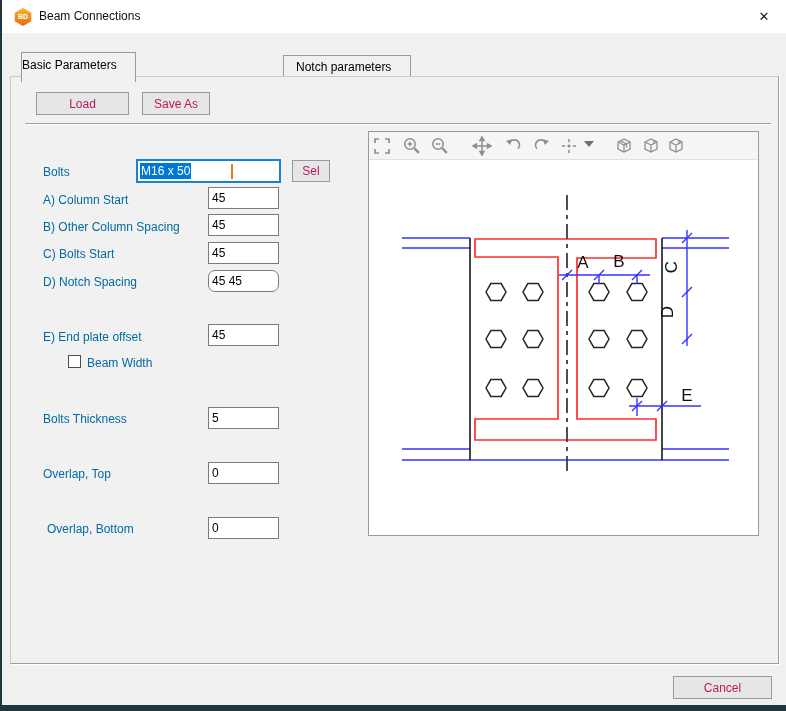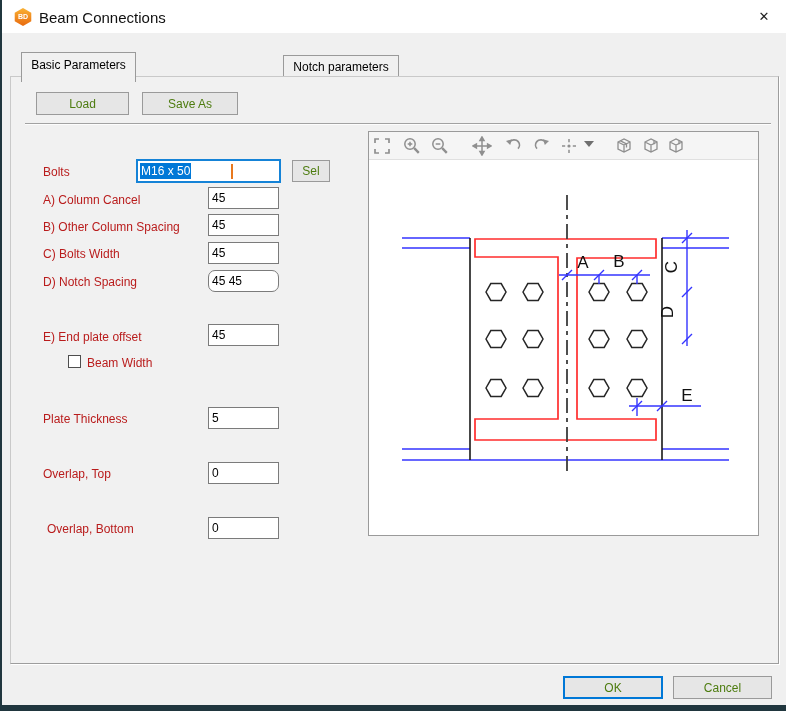--- a/index.html
+++ b/index.html
@@ -5,34 +5,34 @@
   html,body{margin:0;padding:0;}
   body{width:786px;height:711px;overflow:hidden;background:#20363e;
        font-family:"Liberation Sans",sans-serif;-webkit-font-smoothing:antialiased;}
   .screen{position:relative;width:786px;height:711px;}
   .window{position:absolute;left:2px;top:0;width:784px;height:705px;background:#f0f0f0;}
   .titlebar{position:absolute;left:0;top:0;width:100%;height:33px;background:#ffffff;}
   .app-icon{position:absolute;left:12px;top:8px;width:18px;height:18px;
     background:linear-gradient(180deg,#f9b234,#e8690e);
     clip-path:polygon(50% 0,96% 26%,96% 74%,50% 100%,4% 74%,4% 26%);
     color:#fff;font-size:7px;font-weight:bold;text-align:center;line-height:18px;}
-  .title-text{position:absolute;left:37px;top:9px;font-size:15px;color:#101010;}
+  .title-text{position:absolute;left:37px;top:9px;font-size:12px;color:#101010;}
   .close-btn{position:absolute;right:12px;top:7px;width:20px;height:20px;text-align:center;
     line-height:20px;font-size:13px;color:#222;}
   .tab{position:absolute;top:55px;height:20px;background:#f0f0f0;border:1px solid #9a9a9a;
-    border-bottom:none;font-size:12px;color:#000;text-align:center;padding-top:4px;box-sizing:content-box;}
+    border-bottom:none;font-size:12px;color:#000;padding-top:4px;box-sizing:content-box;}
   .tab.active{top:52px;height:24px;z-index:5;padding-top:5px;background:#f1f1f1;}
   .tabpage{position:absolute;left:8px;top:76px;width:769px;height:588px;background:#f1f1f1;
     border:1px solid #c9c9c9;border-right-color:#9d9d9d;border-bottom-color:#9d9d9d;
     box-shadow:1px 1px 0 #ffffff;box-sizing:border-box;}
   .btn{position:absolute;background:#e6e6e6;border:1px solid #9a9a9a;font-size:12px;
-    font-family:"Liberation Sans",sans-serif;color:#4d7c0f;text-align:center;box-sizing:border-box;}
+    font-family:"Liberation Sans",sans-serif;color:#be185d;text-align:center;box-sizing:border-box;}
   .separator{position:absolute;left:14px;top:46px;width:746px;height:0;
     border-top:1px solid #a2a2a2;border-bottom:1px solid #fdfdfd;}
-  .lbl{position:absolute;font-size:12px;color:#b91c1c;white-space:nowrap;}
+  .lbl{position:absolute;font-size:12px;color:#0369a1;white-space:nowrap;}
   .txt-input{position:absolute;width:71px;height:22px;border:1px solid #7b7b7b;background:#fff;
     font-size:12px;font-family:"Liberation Sans",sans-serif;color:#000;padding:0 3px;box-sizing:border-box;}
   .bolts-box{position:absolute;left:125px;top:82px;width:145px;height:24px;border:2px solid #1583d7;
     background:#fff;box-sizing:border-box;display:flex;align-items:center;padding-left:2px;gap:40px;}
   .sel-text{background:#0078d7;color:#fff;font-size:12px;padding:1px 1px;}
   .caret{width:2px;height:15px;background:#e8781e;margin-left:0px;}
   .checkbox{position:absolute;left:57px;top:278px;width:13px;height:13px;background:#fff;
     border:1px solid #4e4e4e;box-sizing:border-box;}
   .preview{position:absolute;left:357px;top:54px;width:391px;height:405px;background:#fff;
     border:1px solid #9a9a9a;box-sizing:border-box;}
@@ -49,54 +49,54 @@
 <div class="screen">
   <div class="window">
 
     <div class="titlebar">
       <div class="app-icon">BD</div>
       <div class="title-text">Beam Connections</div>
       <div class="close-btn">✕</div>
     </div>
 
     <div class="tab active" style="left:19px;width:113px;">Basic Parameters</div>
-    <div class="tab" style="left:281px;width:114px;">Notch parameters</div>
+    <div class="tab" style="left:281px;width:114px;padding-left:12px;">Notch parameters</div>
 
     <div class="tabpage">
 
       <button class="btn" style="left:25px;top:15px;width:93px;height:23px;">Load</button>
-      <button class="btn" style="left:131px;top:15px;width:96px;height:23px;">Save As</button>
+      <button class="btn" style="left:131px;top:15px;width:68px;height:23px;">Save As</button>
       <div class="separator"></div>
 
       <div class="lbl" style="left:32px;top:88px;">Bolts</div>
       <div class="bolts-box">
         <span class="sel-text">M16 x 50</span>
         <span class="caret"></span>
       </div>
       <button class="btn" style="left:281px;top:83px;width:38px;height:22px;">Sel</button>
 
-      <div class="lbl" style="left:32px;top:116px;">A) Column Cancel</div>
+      <div class="lbl" style="left:32px;top:116px;">A) Column Start</div>
       <input class="txt-input" style="left: 197px; top: 110px;" value="45">
 
       <div class="lbl" style="left:32px;top:143px;">B) Other Column Spacing</div>
       <input class="txt-input" style="left: 197px; top: 137px;" value="45">
 
-      <div class="lbl" style="left:32px;top:170px;">C) Bolts Width</div>
+      <div class="lbl" style="left:32px;top:170px;">C) Bolts Start</div>
       <input class="txt-input" style="left: 197px; top: 165px;" value="45">
 
       <div class="lbl" style="left:32px;top:198px;">D) Notch Spacing</div>
       <input class="txt-input" style="left: 197px; top: 193px; border-radius: 7px;" value="45 45">
 
       <div class="lbl" style="left:32px;top:253px;">E) End plate offset</div>
       <input class="txt-input" style="left: 197px; top: 247px;" value="45">
 
       <div class="checkbox"></div>
       <div class="lbl" style="left:76px;top:279px;text-align:right;">Beam Width</div>
 
-      <div class="lbl" style="left:32px;top:335px;">Plate Thickness</div>
+      <div class="lbl" style="left:32px;top:335px;">Bolts Thickness</div>
       <input class="txt-input" style="left: 197px; top: 330px;" value="5">
 
       <div class="lbl" style="left:32px;top:390px;text-align:right;">Overlap, Top</div>
       <input class="txt-input" style="left: 197px; top: 385px;" value="0">
 
       <div class="lbl" style="left:36px;top:445px;">Overlap, Bottom</div>
       <input class="txt-input" style="left: 197px; top: 440px;" value="0">
 
       <div class="preview">
         <div class="pv-toolbar">
@@ -246,16 +246,15 @@
               <text x="250" y="107" text-anchor="middle">B</text>
               <text x="308" y="107" text-anchor="middle" transform="rotate(-90 308 107)">C</text>
               <text x="304" y="152" text-anchor="middle" transform="rotate(-90 304 152)">D</text>
               <text x="318" y="241" text-anchor="middle">E</text>
             </g>
           </svg>
         </div>
       </div>
     </div>
 
-    <button class="btn ok-btn" style="left:561px;top:676px;width:100px;height:23px;">OK</button>
     <button class="btn" style="left:671px;top:676px;width:99px;height:23px;">Cancel</button>
   </div>
 </div>
 
 </body></html>

